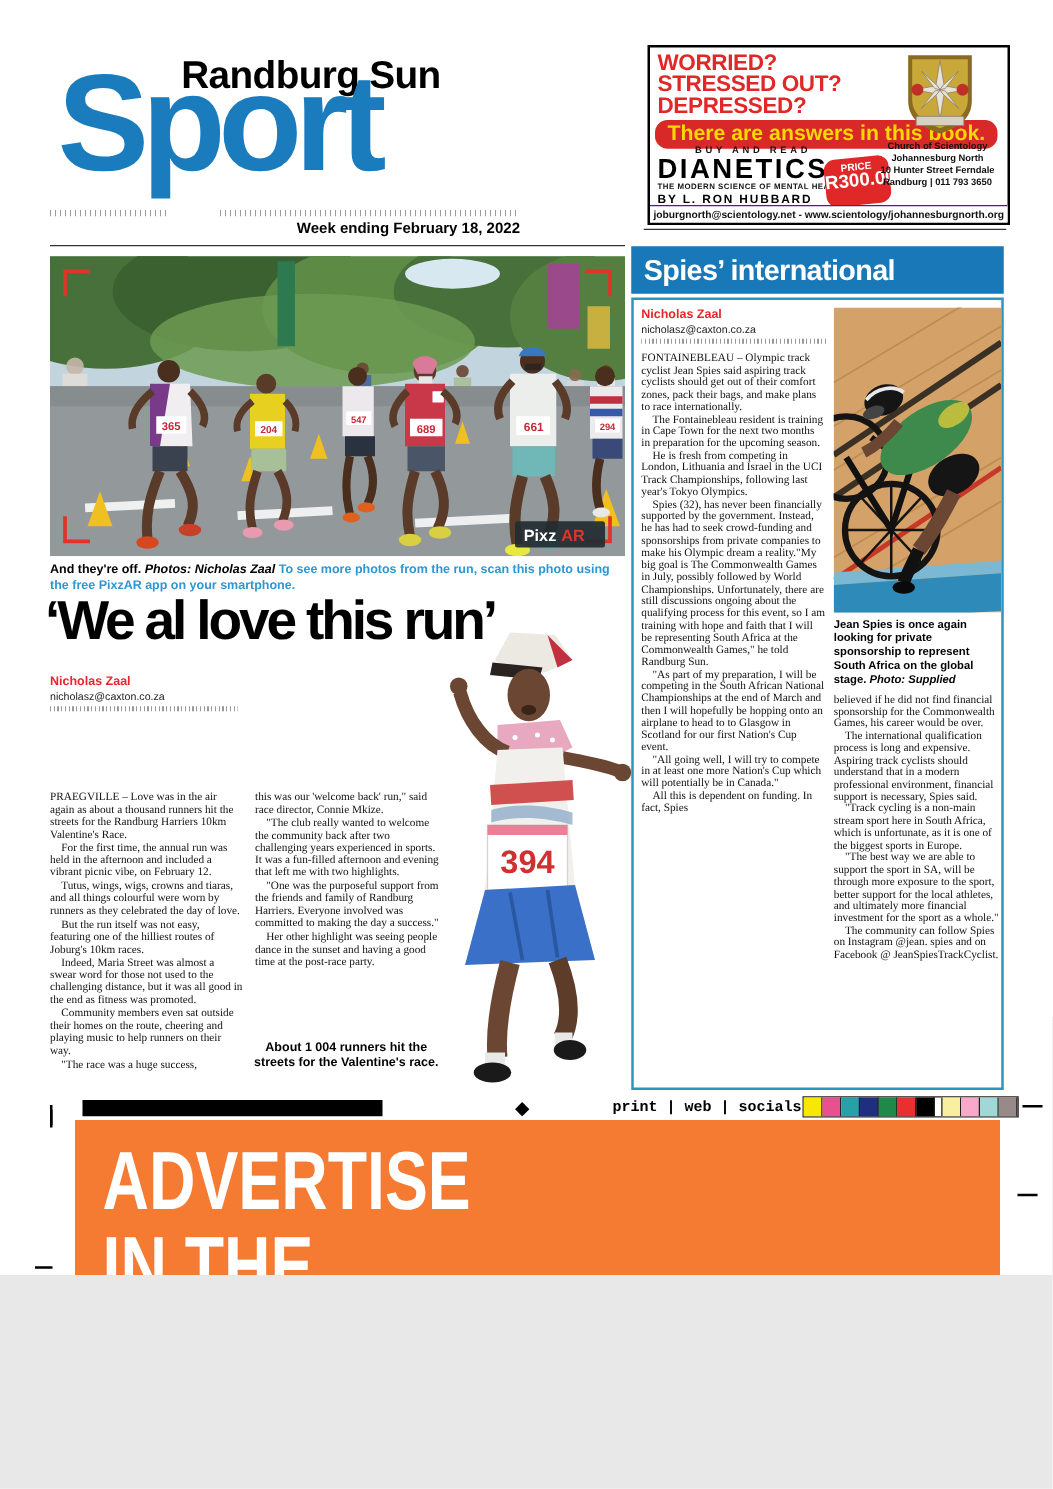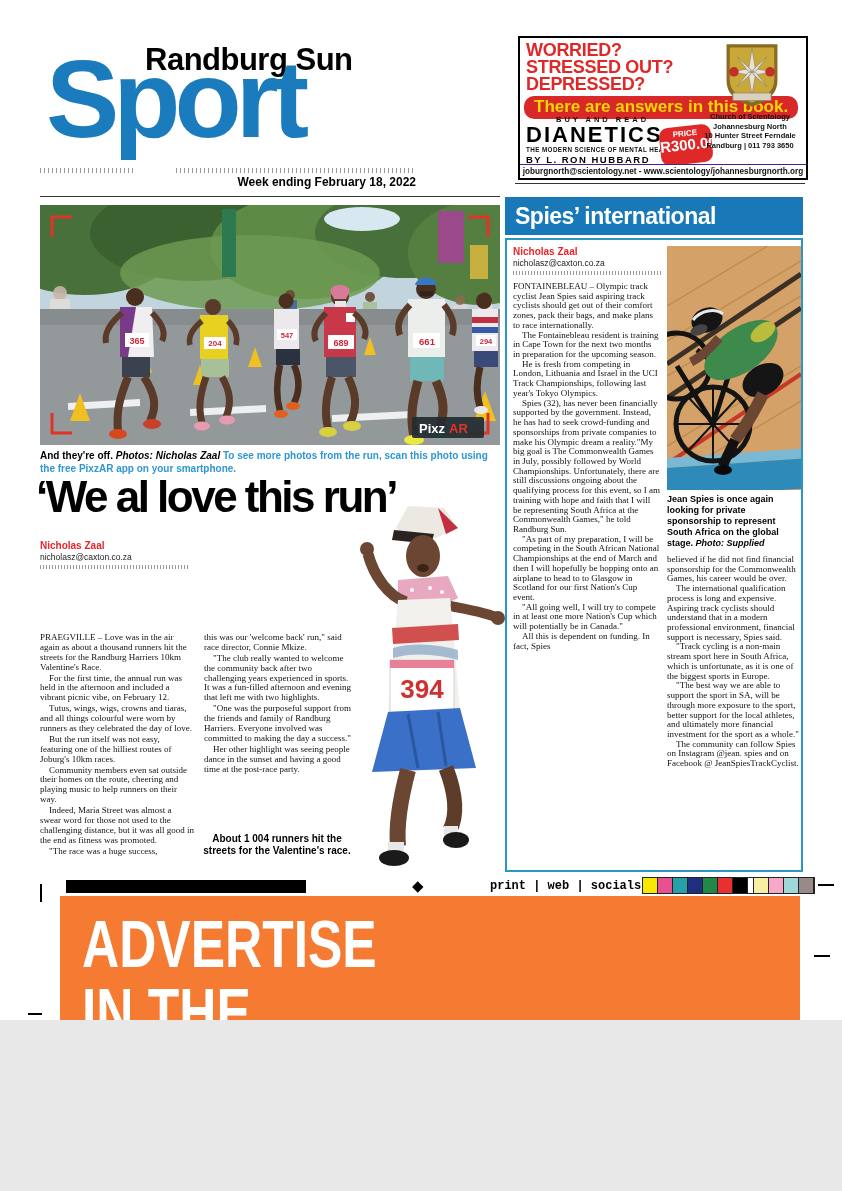--- a/index.html
+++ b/index.html
@@ -302,22 +302,22 @@
     <div class="bmail">nicholasz@caxton.co.za</div>
     <div class="bdots"></div>
   </div>
 
   <div class="abs race-cols ncol">
     <div class="col1">
       <p>PRAEGVILLE – Love was in the air again as about a thousand runners hit the streets for the Randburg Harriers 10km Valentine's Race.</p>
       <p class="ind">For the first time, the annual run was held in the afternoon and included a vibrant picnic vibe, on February 12.</p>
       <p class="ind">Tutus, wings, wigs, crowns and tiaras, and all things colourful were worn by runners as they celebrated the day of love.</p>
       <p class="ind">But the run itself was not easy, featuring one of the hilliest routes of Joburg's 10km races.</p>
+      <p class="ind">Indeed, Maria Street was almost a swear word for those not used to the challenging distance, but it was all good in the end as fitness was promoted.</p>
       <p class="ind">Community members even sat outside their homes on the route, cheering and playing music to help runners on their way.</p>
-      <p class="ind">Indeed, Maria Street was almost a swear word for those not used to the challenging distance, but it was all good in the end as fitness was promoted.</p>
       <p class="ind">"The race was a huge success,</p>
     </div>
     <div class="col2">
       <p>this was our 'welcome back' run," said race director, Connie Mkize.</p>
       <p class="ind">"The club really wanted to welcome the community back after two challenging years experienced in sports. It was a fun-filled afternoon and evening that left me with two highlights.</p>
       <p class="ind">"One was the purposeful support from the friends and family of Randburg Harriers. Everyone involved was committed to making the day a success."</p>
       <p class="ind">Her other highlight was seeing people dance in the sunset and having a good time at the post-race party.</p>
     </div>
   </div>
 

